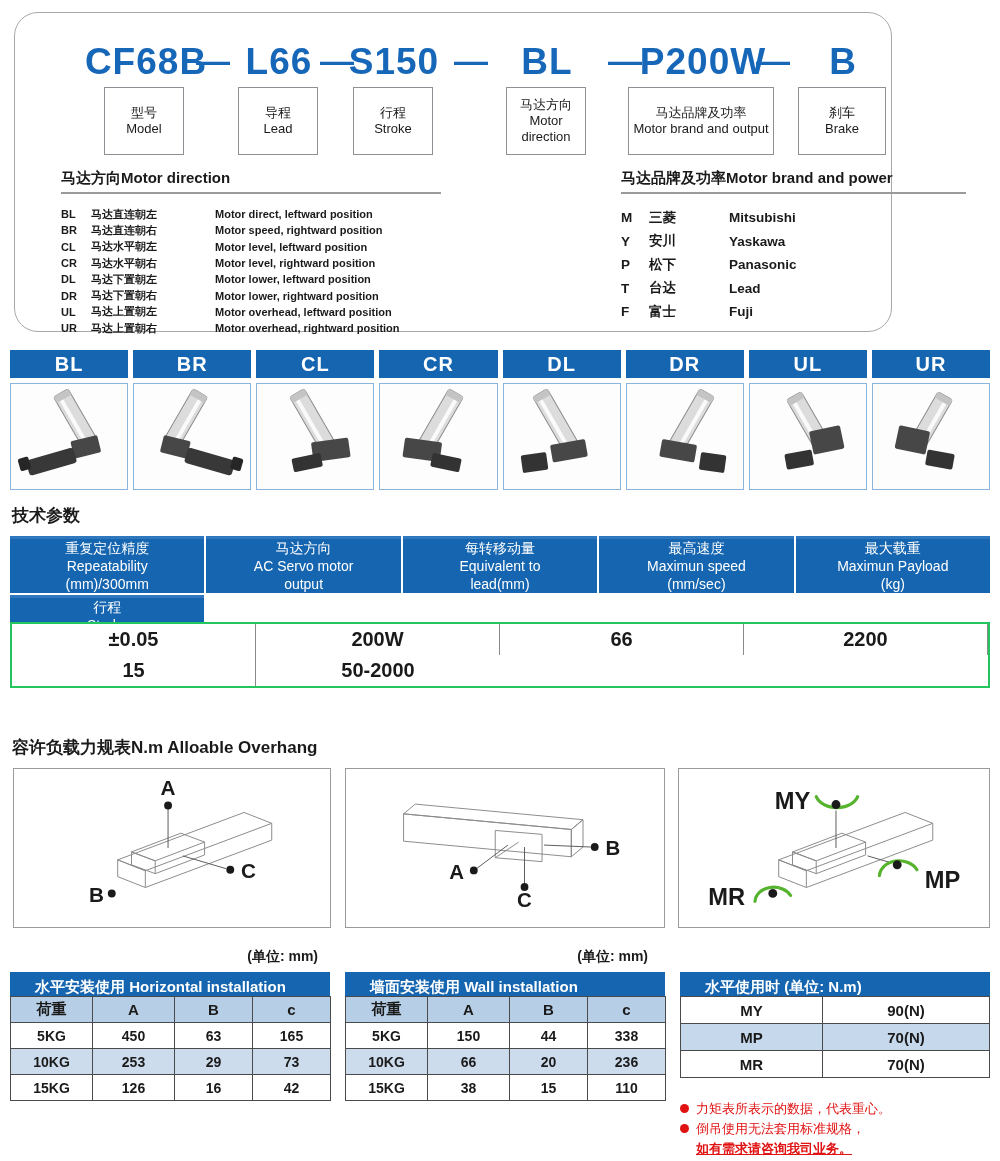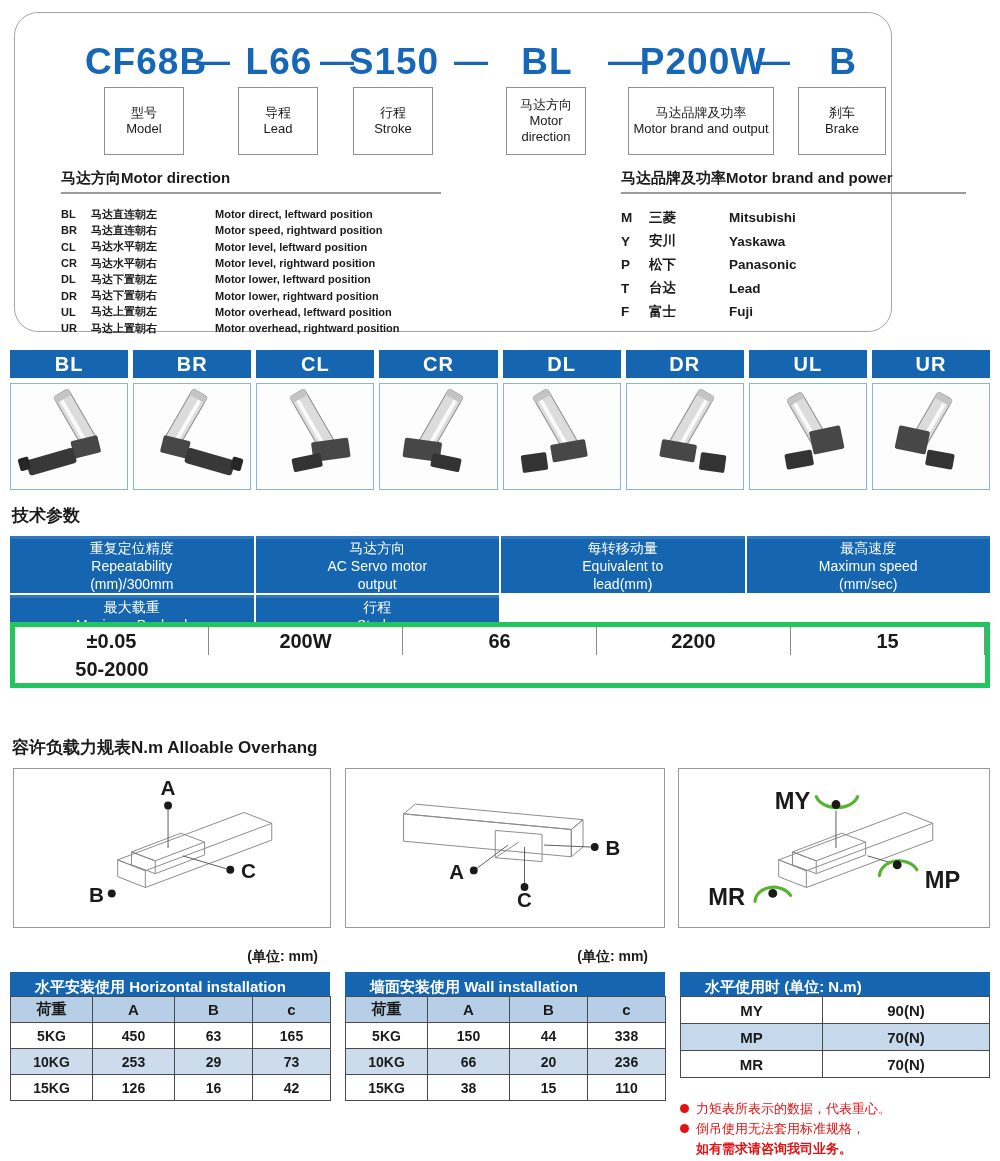--- a/index.html
+++ b/index.html
@@ -32,27 +32,27 @@
   .variant-header { height:28px; background:#1565b0; color:#fff; font-size:20px; font-weight:bold;
                     display:flex; align-items:center; justify-content:center; letter-spacing:1px; }
   .variant-img { margin-top:5px; height:107px; border:1px solid #8ab4dc; background:#fdfdfd;
                  display:flex; align-items:center; justify-content:center; }
   .variant-img svg { width:100%; height:100%; }
   .mirror svg { transform:scaleX(-1); }
 
   
   .section-title { position:absolute; font-size:17px; font-weight:bold; }
   .tech-head { position:absolute; left:10px; top:536px; width:980px; height:86px;
-               display:grid; grid-template-columns:repeat(4,1fr); gap:2px; }
+               display:grid; grid-template-columns:repeat(5,1fr); gap:2px; }
   .th { background:#1565b0; border-top:3px solid #2f78bd; color:#fff; display:flex; flex-direction:column;
         align-items:center; justify-content:center; text-align:center; font-size:14px; line-height:18px; }
   .th .en { max-width:128px; }
   .tech-vals { position:absolute; left:10px; top:622px; width:980px; height:66px;
-               display:grid; grid-template-columns:repeat(5,1fr);
-               border:5px solid #22c55e; }
+               display:grid; grid-template-columns:repeat(4,1fr);
+               border:2px solid #22c55e; }
   .td { display:flex; align-items:center; justify-content:center; font-size:20px; font-weight:bold;
         border-right:1px solid #8a8a8a; background:#fff; }
   .td:last-child { border-right:none; }
 
   
   .diagram { position:absolute; top:768px; height:160px; border:1px solid #9a9a9a; background:#fff; }
   .diagram svg { width:100%; height:100%; }
   .wire { fill:none; stroke:#8a8a8a; stroke-width:1; }
   .leader { stroke:#5a5a5a; stroke-width:1; }
   .dot { fill:#1a1a1a; }
@@ -68,21 +68,21 @@
                   height:26px; background:#fff; }
   table.load tr.thead td { background:#b7cfe6; font-size:15px; }
   table.load tr.alt td { background:#ccdcec; }
   table.moment td { font-size:15px; height:27px; }
   table.moment tr.alt td { background:#c6d9ec; }
 
   .notes { position:absolute; left:680px; top:1100px; width:310px; }
   .note-line { display:flex; align-items:flex-start; margin-bottom:3px; }
   .note-bullet { width:9px; height:9px; border-radius:50%; background:#e11212; margin:4px 7px 0 0; flex:none; }
   .note-text { color:#e11212; font-size:13px; font-weight:normal; line-height:17px; }
-  .note-cont { margin-left:16px; color:#e11212; font-size:13px; font-weight:bold; line-height:17px; }
+  .note-cont { margin-left:16px; color:#e11212; font-size:13px; font-weight:bold; line-height:17px;text-decoration:underline; }
 </style>
 </head>
 <body>
 
 <div class="page">
 
   <div class="top-box">
     <span class="code-seg" style="left:131px">CF68B</span>
     <span class="code-dash" style="left:198px">—</span>
     <span class="code-seg" style="left:264px">L66</span>

